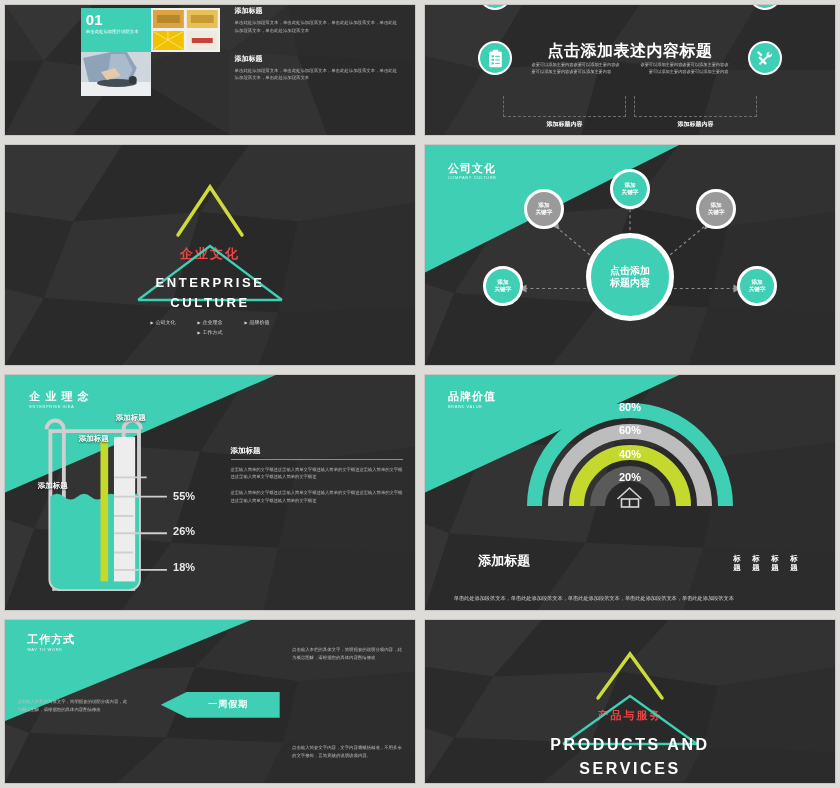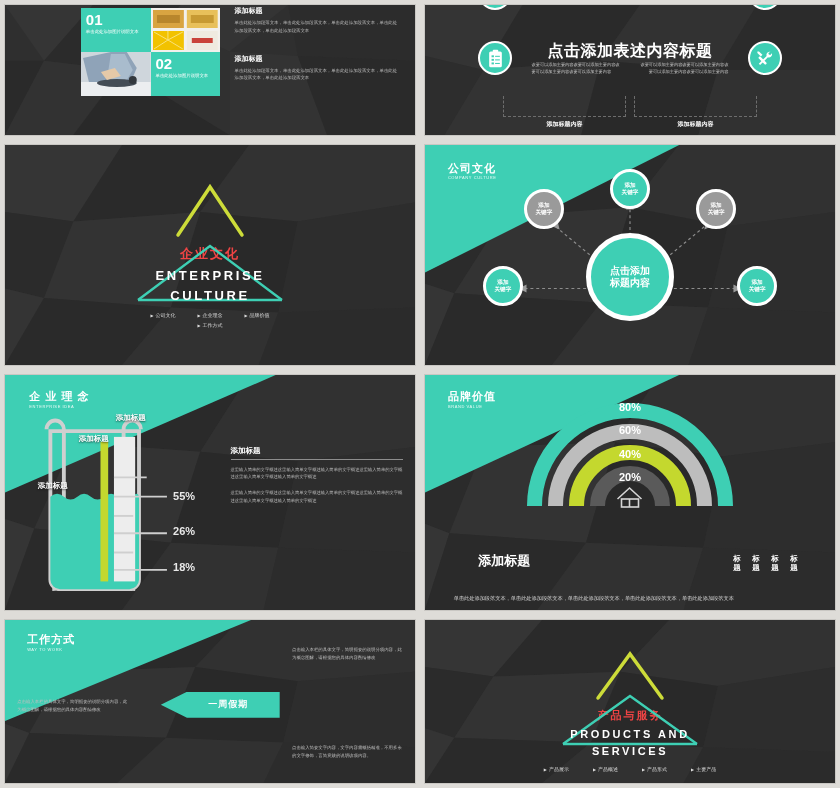--- a/index.html
+++ b/index.html
@@ -74,21 +74,21 @@
   .s2-foot{position:absolute;bottom:5%;font-size:6px;font-weight:bold;color:#fff;white-space:nowrap;}
   .s2-foot.l{left:34%;transform:translateX(-50%);}
   .s2-foot.r{right:34%;transform:translateX(50%);}
 
   
   .cover{position:absolute;inset:0;display:flex;flex-direction:column;align-items:center;}
   .chev{margin-top:9%;}
   .cov-zh{color:#ef4444;font-size:13px;font-weight:bold;letter-spacing:2px;margin-top:3px;}
   .cov-en{
     color:#fff;font-size:13px;font-weight:bold;letter-spacing:2.6px;
-    text-align:center;line-height:1.55;max-width:180px;margin-top:3px;z-index:2;position:relative;
+    text-align:center;line-height:1.55;max-width:180px;margin-top:10px;z-index:2;position:relative;
   }
   .cov-tri{position:absolute;left:50%;transform:translateX(-50%);top:44%;}
   .cov-links{display:flex;flex-wrap:wrap;justify-content:center;gap:4px 22px;margin-top:6px;width:150px;z-index:3;}
   .cov-links.wide{width:260px;flex-wrap:nowrap;gap:24px;}
   .cov-link{font-size:5px;color:#dcdcdc;white-space:nowrap;}
   .cov-link .mk{color:#dcdcdc;margin-right:2px;font-size:4px;}
 
   
   .bub{
     position:absolute;border-radius:50%;border:3px solid #fff;
@@ -192,24 +192,20 @@
             <svg viewBox="0 0 70 44" preserveAspectRatio="none">
               <rect width="70" height="44" fill="#cfd6dc"></rect>
               <rect y="30" width="70" height="14" fill="#eceef0"></rect>
               <path d="M2 6 L30 0 L46 0 L56 16 L50 30 L8 30 Z" fill="#8fa3b8"></path>
               <path d="M30 2 L44 2 L52 18 L46 28 L26 28 Z" fill="#a9bccd"></path>
               <ellipse cx="36" cy="31" rx="20" ry="4" fill="#444c55"></ellipse>
               <path d="M20 20 L34 16 L40 24 L26 28 Z" fill="#e5c9a8"></path>
               <circle cx="52" cy="28" r="4" fill="#33383d"></circle>
             </svg>
           </div>
-          <div class="tile teal">
-            <div class="num">02</div>
-            <div class="cap">单击此处添加图片说明文本</div>
-          </div>
         </div>
       </div>
       <div class="s1-text">
         <div>
           <h4>添加标题</h4>
           <p>单击此处添加段落文本，单击此处添加段落文本，单击此处添加段落文本，单击此处添加段落文本，单击此处添加段落文本</p>
         </div>
         <div class="blk2">
           <h4>添加标题</h4>
           <p>单击此处添加段落文本，单击此处添加段落文本，单击此处添加段落文本，单击此处添加段落文本，单击此处添加段落文本</p>
@@ -550,21 +546,21 @@
               <polyline points="5,49 37,5 69,49" fill="none" stroke="#cddc39" stroke-width="3.5" stroke-linecap="round"></polyline>
             </svg>
         </div>
         <div class="cov-zh" style="font-size:11px;">产品与服务</div>
         <div class="cov-tri" style="top:44%;">
           <svg width="150" height="56" viewBox="0 0 150 56">
               <polyline points="8,52 75,4 142,52" fill="none" stroke="#3ecfb4" stroke-width="2.4"></polyline>
               <line x1="8" y1="52" x2="142" y2="52" stroke="#3ecfb4" stroke-width="2.4"></line>
             </svg>
         </div>
-        <div class="cov-en" style="font-size:11px;max-width:170px;">PRODUCTS AND SERVICES</div>
+        <div class="cov-en" style="font-size:16px;max-width:170px;">PRODUCTS AND SERVICES</div>
         <div class="cov-links wide">
           <div class="cov-link"><span class="mk">▶</span><span>产品展示</span></div>
           <div class="cov-link"><span class="mk">▶</span><span>产品概述</span></div>
           <div class="cov-link"><span class="mk">▶</span><span>产品形式</span></div>
           <div class="cov-link"><span class="mk">▶</span><span>主要产品</span></div>
         </div>
       </div>
     </div>
   </div>
 

